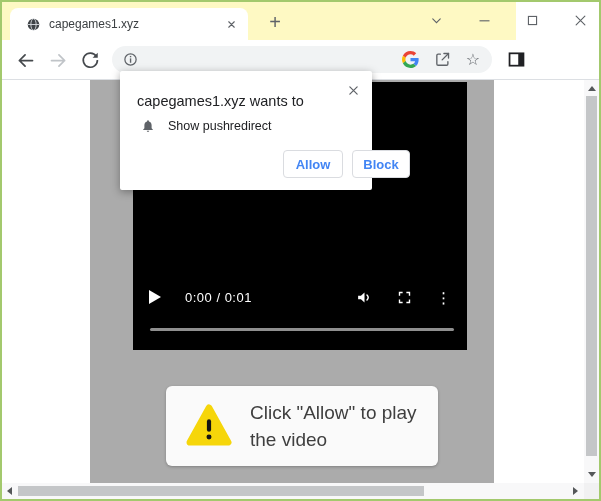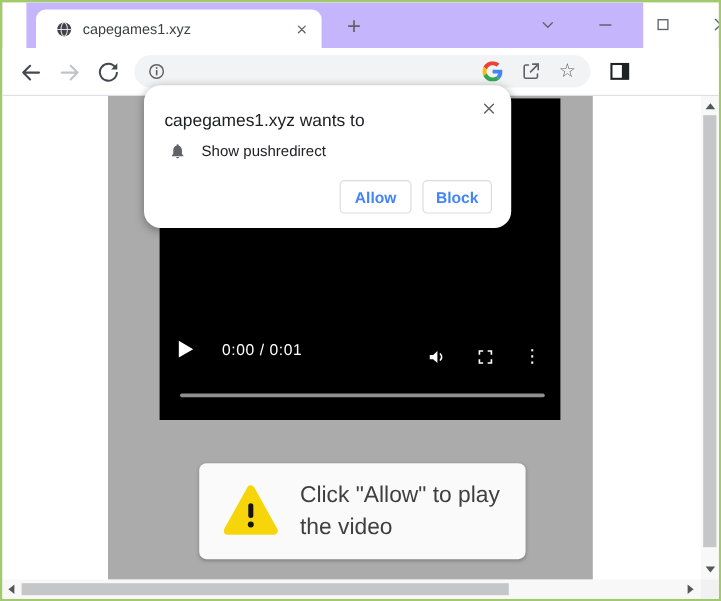--- a/index.html
+++ b/index.html
@@ -3,21 +3,21 @@
 <meta charset="utf-8">
 <style>
   * { margin:0; padding:0; box-sizing:border-box; }
   html,body { width:601px; height:501px; }
   body { font-family:"Liberation Sans", sans-serif; }
 
   .frame { position:relative; width:601px; height:501px;
            border:2px solid #a3c96d; background:#fff; overflow:hidden; }
 
   
-  .tabbar { position:absolute; left:0; top:0; width:514px; height:38px; background:#c4b5fd;margin-left:20px; }
+  .tabbar { position:absolute; left:0; top:0; width:514px; height:38px; background:#fef9c3; }
   .tab { position:absolute; left:8px; top:6px; width:238px; height:32px; background:#fff;
          border-radius:8px 8px 0 0; display:flex; align-items:center; padding:0 8px 0 16px; }
   .tab-title { font-size:12px; color:#3c4043; flex:1; margin-left:8px; white-space:nowrap;
                overflow:hidden; }
   .icon-btn { display:flex; align-items:center; justify-content:center; cursor:pointer; }
   .tab-close { width:18px; height:18px; border-radius:50%; }
   .newtab { position:absolute; left:260px; top:8px; width:26px; height:24px;
             font-size:20px; color:#5f6368; display:flex; align-items:center; justify-content:center; }
   .win-controls { position:absolute; left:424px; top:7px; width:164px; height:22px;
                   display:flex; justify-content:space-between; align-items:center; }
@@ -40,38 +40,38 @@
   .avatar .body { position:absolute; left:2.5px; top:14px; width:18px; height:14px; border-radius:50%; background:#fff; }
   .menu-dots { position:absolute; left:571px; top:46px; width:18px; height:22px;
                font-size:17px; color:#5f6368; display:flex; align-items:center; justify-content:center; }
 
   
   .page { position:absolute; left:0; top:78px; width:582px; height:403px; background:#fff; }
   .gray-col { position:absolute; left:88px; top:0; width:404px; height:403px; background:#ababab; }
 
   .video { position:absolute; left:131px; top:2px; width:334px; height:268px; background:#000; }
   .vc-row { position:absolute; left:0; bottom:40px; width:100%; height:26px;
-            display:flex; padding:0 16px; }
+            display:flex; align-items:center; padding:0 16px; }
   .vc-time { color:#fff; font-size:13px; margin-left:24px; letter-spacing:.5px; }
   .vc-spacer { flex:1; }
   .vc-ic { margin-left:24px; display:flex; align-items:center; }
   .play-tri { width:0; height:0; border-left:12px solid #fff;
               border-top:7.5px solid transparent; border-bottom:7.5px solid transparent; }
   .vc-dots { color:#fff; font-size:15px; line-height:1; }
   .vc-progress { position:absolute; left:17px; right:13px; bottom:19px; height:3px;
                  background:#8f8f8f; border-radius:2px; }
 
   .warnbox { position:absolute; left:164px; top:306px; width:272px; height:80px;
              background:#fafafa; border-radius:6px; box-shadow:0 1px 3px rgba(0,0,0,.25);
              display:flex; align-items:center; padding:0 14px 0 20px; }
   .warn-text { font-size:19px; color:#3f3f3f; line-height:27px; margin-left:18px; width:200px; }
 
   
-  .dialog { position:absolute; left:118px; top:69px; width:306px; height:119px; background:#fff;
-            border-radius:14px; box-shadow:0 2px 8px rgba(0,0,0,.35); z-index:50; }
+  .dialog { position:absolute; left:118px; top:69px; width:252px; height:119px; background:#fff;
+            border-radius:2px; box-shadow:0 2px 8px rgba(0,0,0,.35); z-index:50; }
   .dlg-close { position:absolute; right:11px; top:11px; width:16px; height:16px; }
   .dlg-title { position:absolute; left:17px; top:22px; font-size:14.5px; color:#202124; }
   .dlg-row { position:absolute; left:21px; top:48px; display:flex; align-items:center; }
   .dlg-perm { font-size:12.5px; color:#202124; margin-left:13px; }
   .dlg-btn { position:absolute; top:79px; height:28px; background:#fff; border:1px solid #dadce0;
              border-radius:4px; color:#4285f4; font-size:13px; font-weight:bold;
              font-family:"Liberation Sans", sans-serif; cursor:pointer;
              display:flex; align-items:center; justify-content:center; }
   .dlg-allow { left:163px; width:60px; }
   .dlg-block { left:232px; width:58px; }

